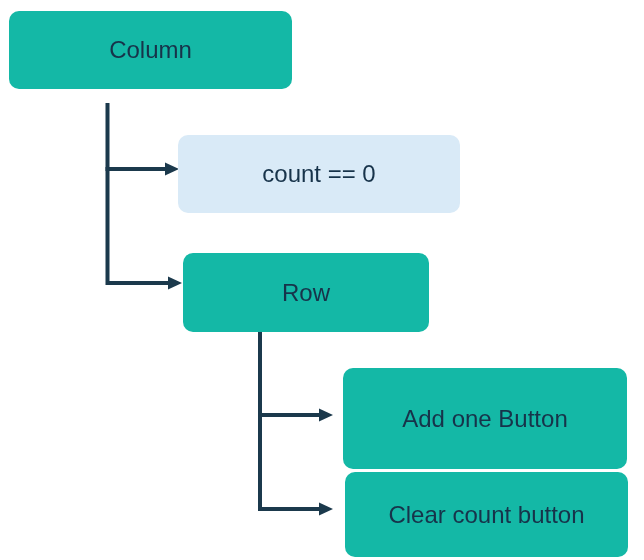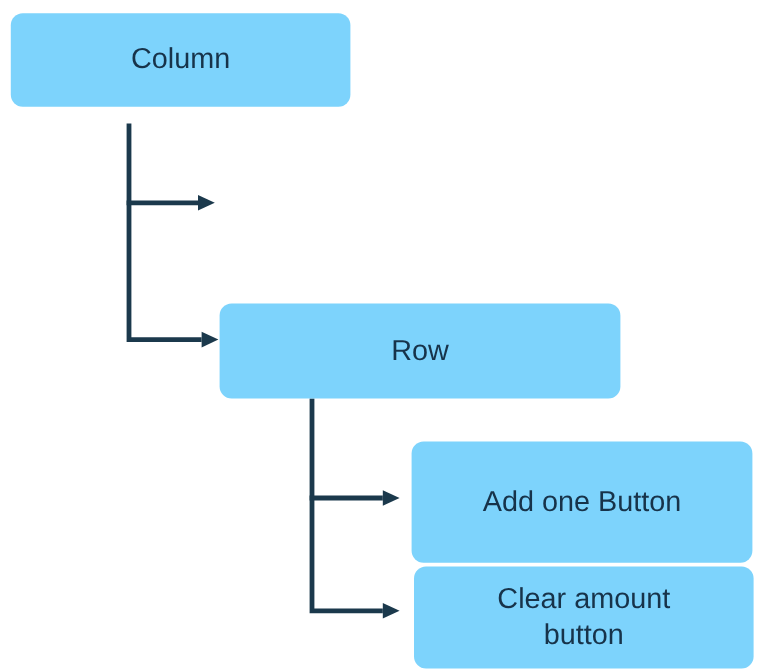--- a/index.html
+++ b/index.html
@@ -36,25 +36,25 @@
     position: absolute;
     border-radius: 10px;
     display: flex;
     align-items: center;
     justify-content: center;
     font-size: 24px;
     line-height: 30px;
     color: #17334a;
     text-align: center;
   }
-  .node--widget { background: #7dd3fc; }
+  .node--widget { background: #14b8a6; }
   .node--condition { background: #d9eaf7; }
   .node-column  { left: 9px;   top: 11px;  width: 283px; height: 78px; }
   .node-condition { left: 178px; top: 135px; width: 282px; height: 78px; }
-  .node-row     { left: 183px; top: 253px; width: 334px; height: 79px; }
+  .node-row     { left: 183px; top: 253px; width: 246px; height: 79px; }
   .node-addone  { left: 343px; top: 368px; width: 284px; height: 101px; }
   .node-clear   { left: 345px; top: 472px; width: 283px; height: 85px; }
   .node-clear .node-label { max-width: 210px; }
 </style>
 </head>
 <body>
 
 <div class="canvas">
 
   <svg class="connectors" viewBox="0 0 644 560">
@@ -77,26 +77,29 @@
     <g>
       <line x1="258" y1="415" x2="319" y2="415"></line>
       <polygon points="319,408.5 319,421.5 333,415"></polygon>
     </g>
   </svg>
 
   <div class="node node--widget node-column">
     <span class="node-label">Column</span>
   </div>
 
+  <div class="node node--condition node-condition">
+    <span class="node-label">count == 0</span>
+  </div>
 
   <div class="node node--widget node-row">
     <span class="node-label">Row</span>
   </div>
 
   <div class="node node--widget node-addone">
     <span class="node-label">Add one Button</span>
   </div>
 
   <div class="node node--widget node-clear">
-    <span class="node-label">Clear amount button</span>
+    <span class="node-label">Clear count button</span>
   </div>
 
 </div>
 
 </body></html>

